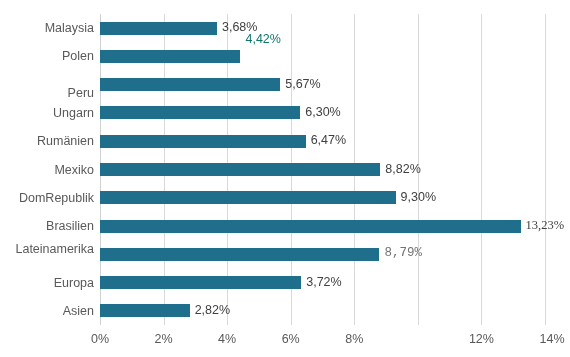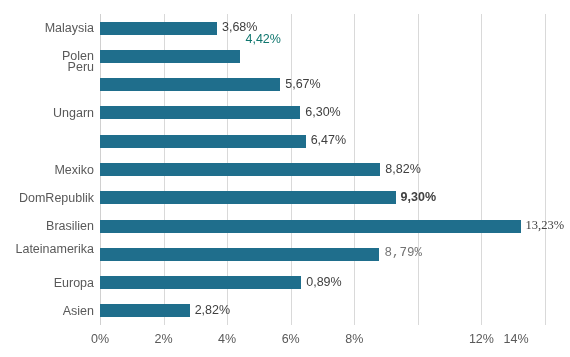--- a/index.html
+++ b/index.html
@@ -98,22 +98,23 @@
   }
 </style>
 </head>
 <body>
 
 <div id="chart-root">
 
   <div id="ylabels">
       <div class="ylabel" style="top: 7.13636px;">Malaysia</div>
       <div class="ylabel" style="top: 35.4091px;">Polen</div>
-      <div class="ylabel" style="top: 46px; text-align: right;">Peru</div>
+      <div class="ylabel" style="top: 72px; text-align: right;">Peru</div>
       <div class="ylabel" style="top: 91.9545px;">Ungarn</div>
+      <div class="ylabel" style="top: 120.227px;">Rumänien</div>
       <div class="ylabel" style="top: 148.5px;">Mexiko</div>
       <div class="ylabel" style="top: 176.773px;">DomRepublik</div>
       <div class="ylabel" style="top: 205.045px;">Brasilien</div>
       <div class="ylabel" style="top: 228px;">Lateinamerika</div>
       <div class="ylabel" style="top: 261.591px;">Europa</div>
       <div class="ylabel" style="top: 289.864px;">Asien</div>
     </div>
 
   <div id="plot-area">
     <div id="gridlines">
@@ -139,32 +140,32 @@
         <div class="bar" title="Europa 6,33%" style="top: 262.091px; width: 201.204px; background: rgb(31, 110, 140);"></div>
         <div class="bar" title="Asien 2,82%" style="top: 290.364px; width: 89.6357px; background: rgb(31, 110, 140);"></div>
       </div>
     <div id="vlabels">
         <div class="vlabel" style="top: 7.13636px; left: 121.971px; color: rgb(64, 64, 64);">3,68%</div>
         <div class="vlabel" style="top: 19px; left: 145.493px; color: #0f766e;">4,42%</div>
         <div class="vlabel" style="top: 63.6818px; left: 185.225px; color: rgb(64, 64, 64);">5,67%</div>
         <div class="vlabel" style="top: 91.9545px; left: 205.25px; color: rgb(64, 64, 64);">6,30%</div>
         <div class="vlabel" style="top: 120.227px; left: 210.654px; color: rgb(64, 64, 64);">6,47%</div>
         <div class="vlabel" style="top: 148.5px; left: 285.35px; color: rgb(64, 64, 64);">8,82%</div>
-        <div class="vlabel" style="top: 176.773px; left: 300.607px; color: rgb(64, 64, 64); font-weight: bold;">9,30%</div>
+        <div class="vlabel" style="top: 176.773px; left: 300.607px; color: rgb(64, 64, 64);">9,30%</div>
         <div class="vlabel" style="top: 205.045px; left: 425.525px; color: rgb(64, 64, 64); font-family: Liberation Serif, serif;">13,23%</div>
         <div class="vlabel" style="top: 233.318px; left: 284.396px; color: #737373; font-family: Liberation Mono, monospace;">8,79%</div>
-        <div class="vlabel" style="top: 261.591px; left: 206.204px; color: rgb(64, 64, 64);">0,89%</div>
+        <div class="vlabel" style="top: 261.591px; left: 206.204px; color: rgb(64, 64, 64);">3,72%</div>
         <div class="vlabel" style="top: 289.864px; left: 94.6357px; color: rgb(64, 64, 64);">2,82%</div>
       </div>
   </div>
 
   <div id="xlabels">
       <div class="xlabel" style="left: 100px; color: rgb(89, 89, 89);">0%</div>
       <div class="xlabel" style="left: 163.571px; color: rgb(89, 89, 89);">2%</div>
       <div class="xlabel" style="left: 227.143px; color: rgb(89, 89, 89);">4%</div>
       <div class="xlabel" style="left: 290.714px; color: rgb(89, 89, 89);">6%</div>
       <div class="xlabel" style="left: 354.286px; color: rgb(89, 89, 89);">8%</div>
       <div class="xlabel" style="left: 417.857px; color: rgb(89, 89, 89); margin-top: 37px;">10%</div>
       <div class="xlabel" style="left: 481.429px; color: rgb(89, 89, 89);">12%</div>
-      <div class="xlabel" style="left: 516px; color: rgb(89, 89, 89);">14%</div>
+      <div class="xlabel" style="left: 552px; color: rgb(89, 89, 89);">14%</div>
     </div>
 
 </div>
 
 </body></html>

